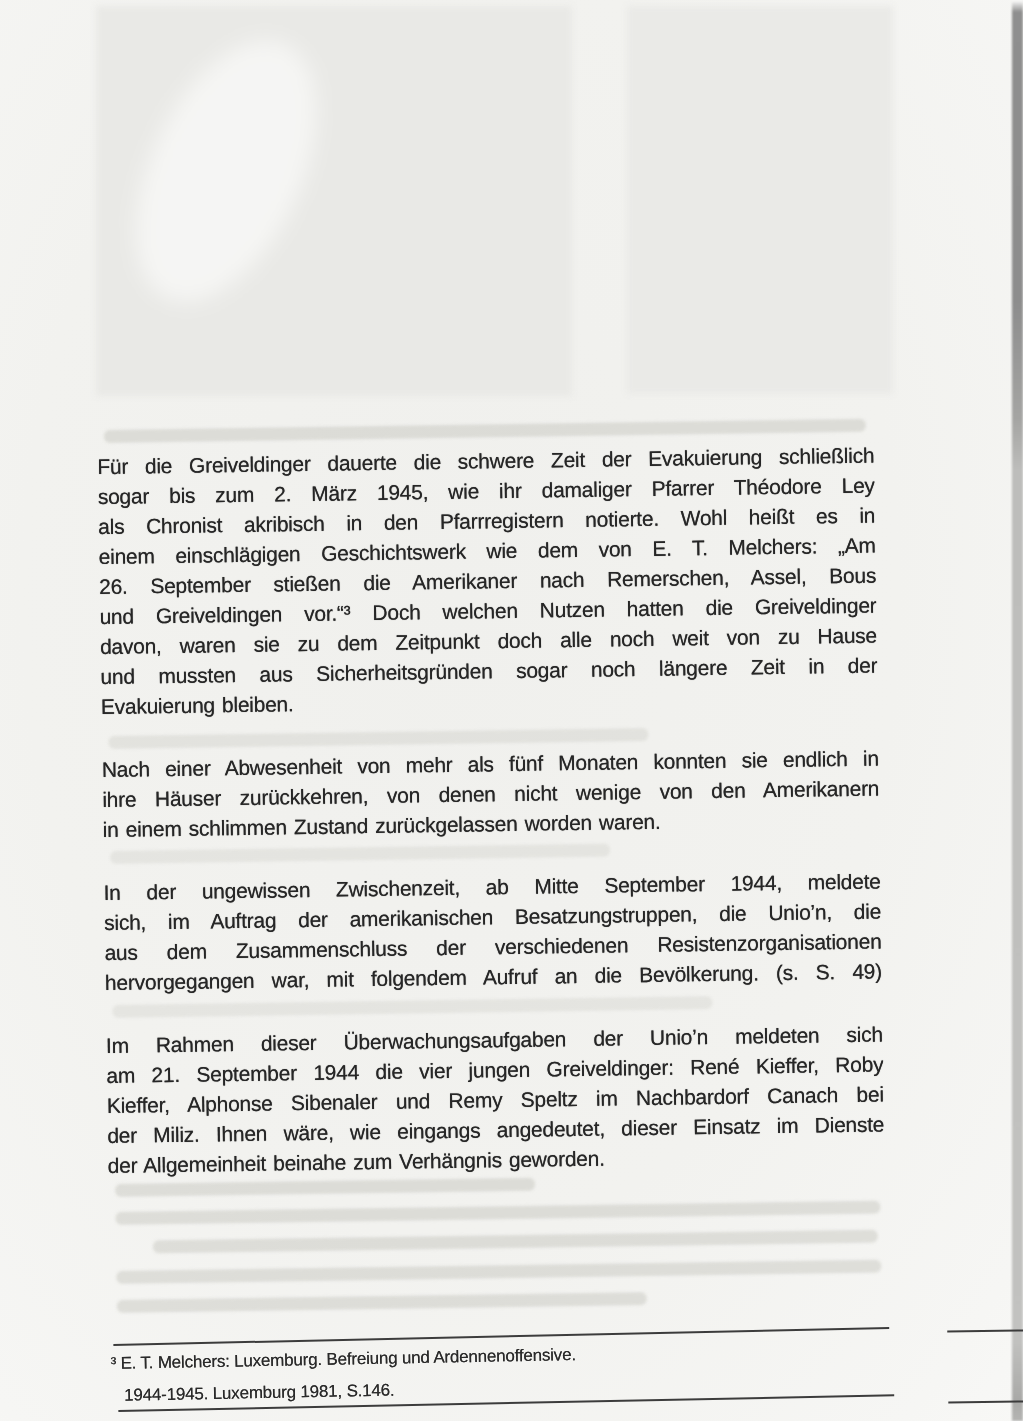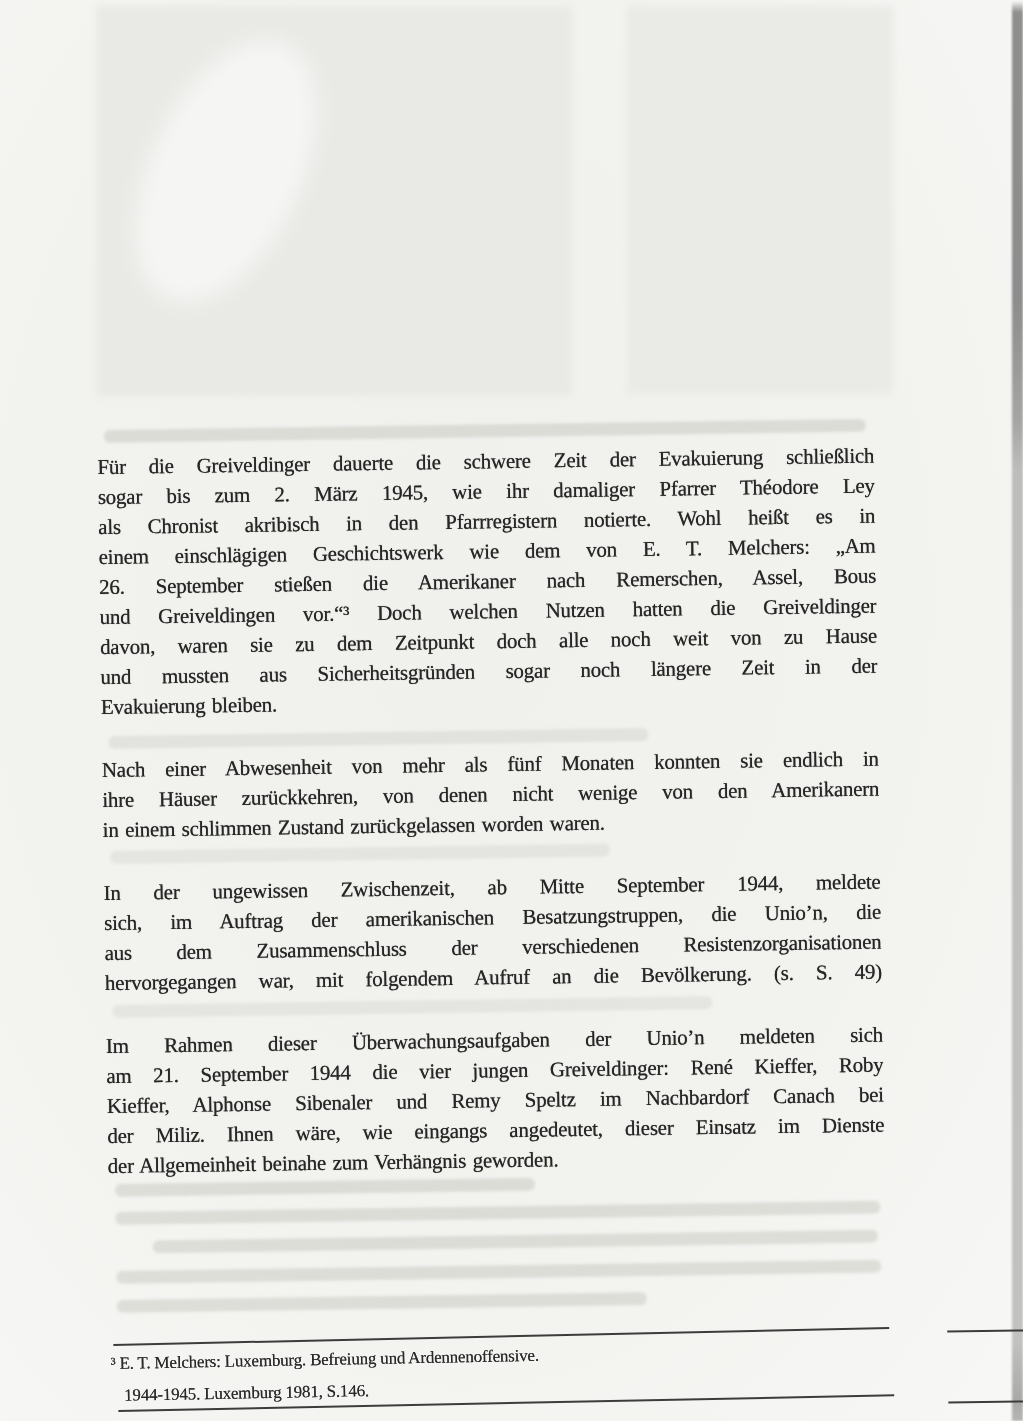--- a/index.html
+++ b/index.html
@@ -5,21 +5,20 @@
   html, body { margin: 0; padding: 0; }
   body {
     width: 1023px; height: 1421px;
     overflow: hidden; position: relative;
     background: #f5f5f3;
     font-family: "Liberation Sans", "DejaVu Sans", sans-serif;
   }
   .page {
     position: absolute; inset: 0;
     background: radial-gradient(ellipse at 45% 42%, #f0f0ed 0%, #f2f2ef 55%, #f6f6f4 90%, #f8f8f6 100%);
-    font-family: Liberation Serif, serif;
   }
   
   .ghost-rect { position: absolute; filter: blur(3px); }
   .ghost-rect.left  { left: 96px;  top: 6px; width: 476px; height: 390px; background: #e9e9e6; }
   .ghost-rect.right { left: 627px; top: 6px; width: 266px; height: 388px; background: #eaeae7; }
   .ghost-blob {
     position: absolute; left: 55px; top: 25px; width: 150px; height: 280px;
     background: rgba(250,250,248,0.75); border-radius: 50%;
     transform: rotate(25deg); filter: blur(10px);
   }

